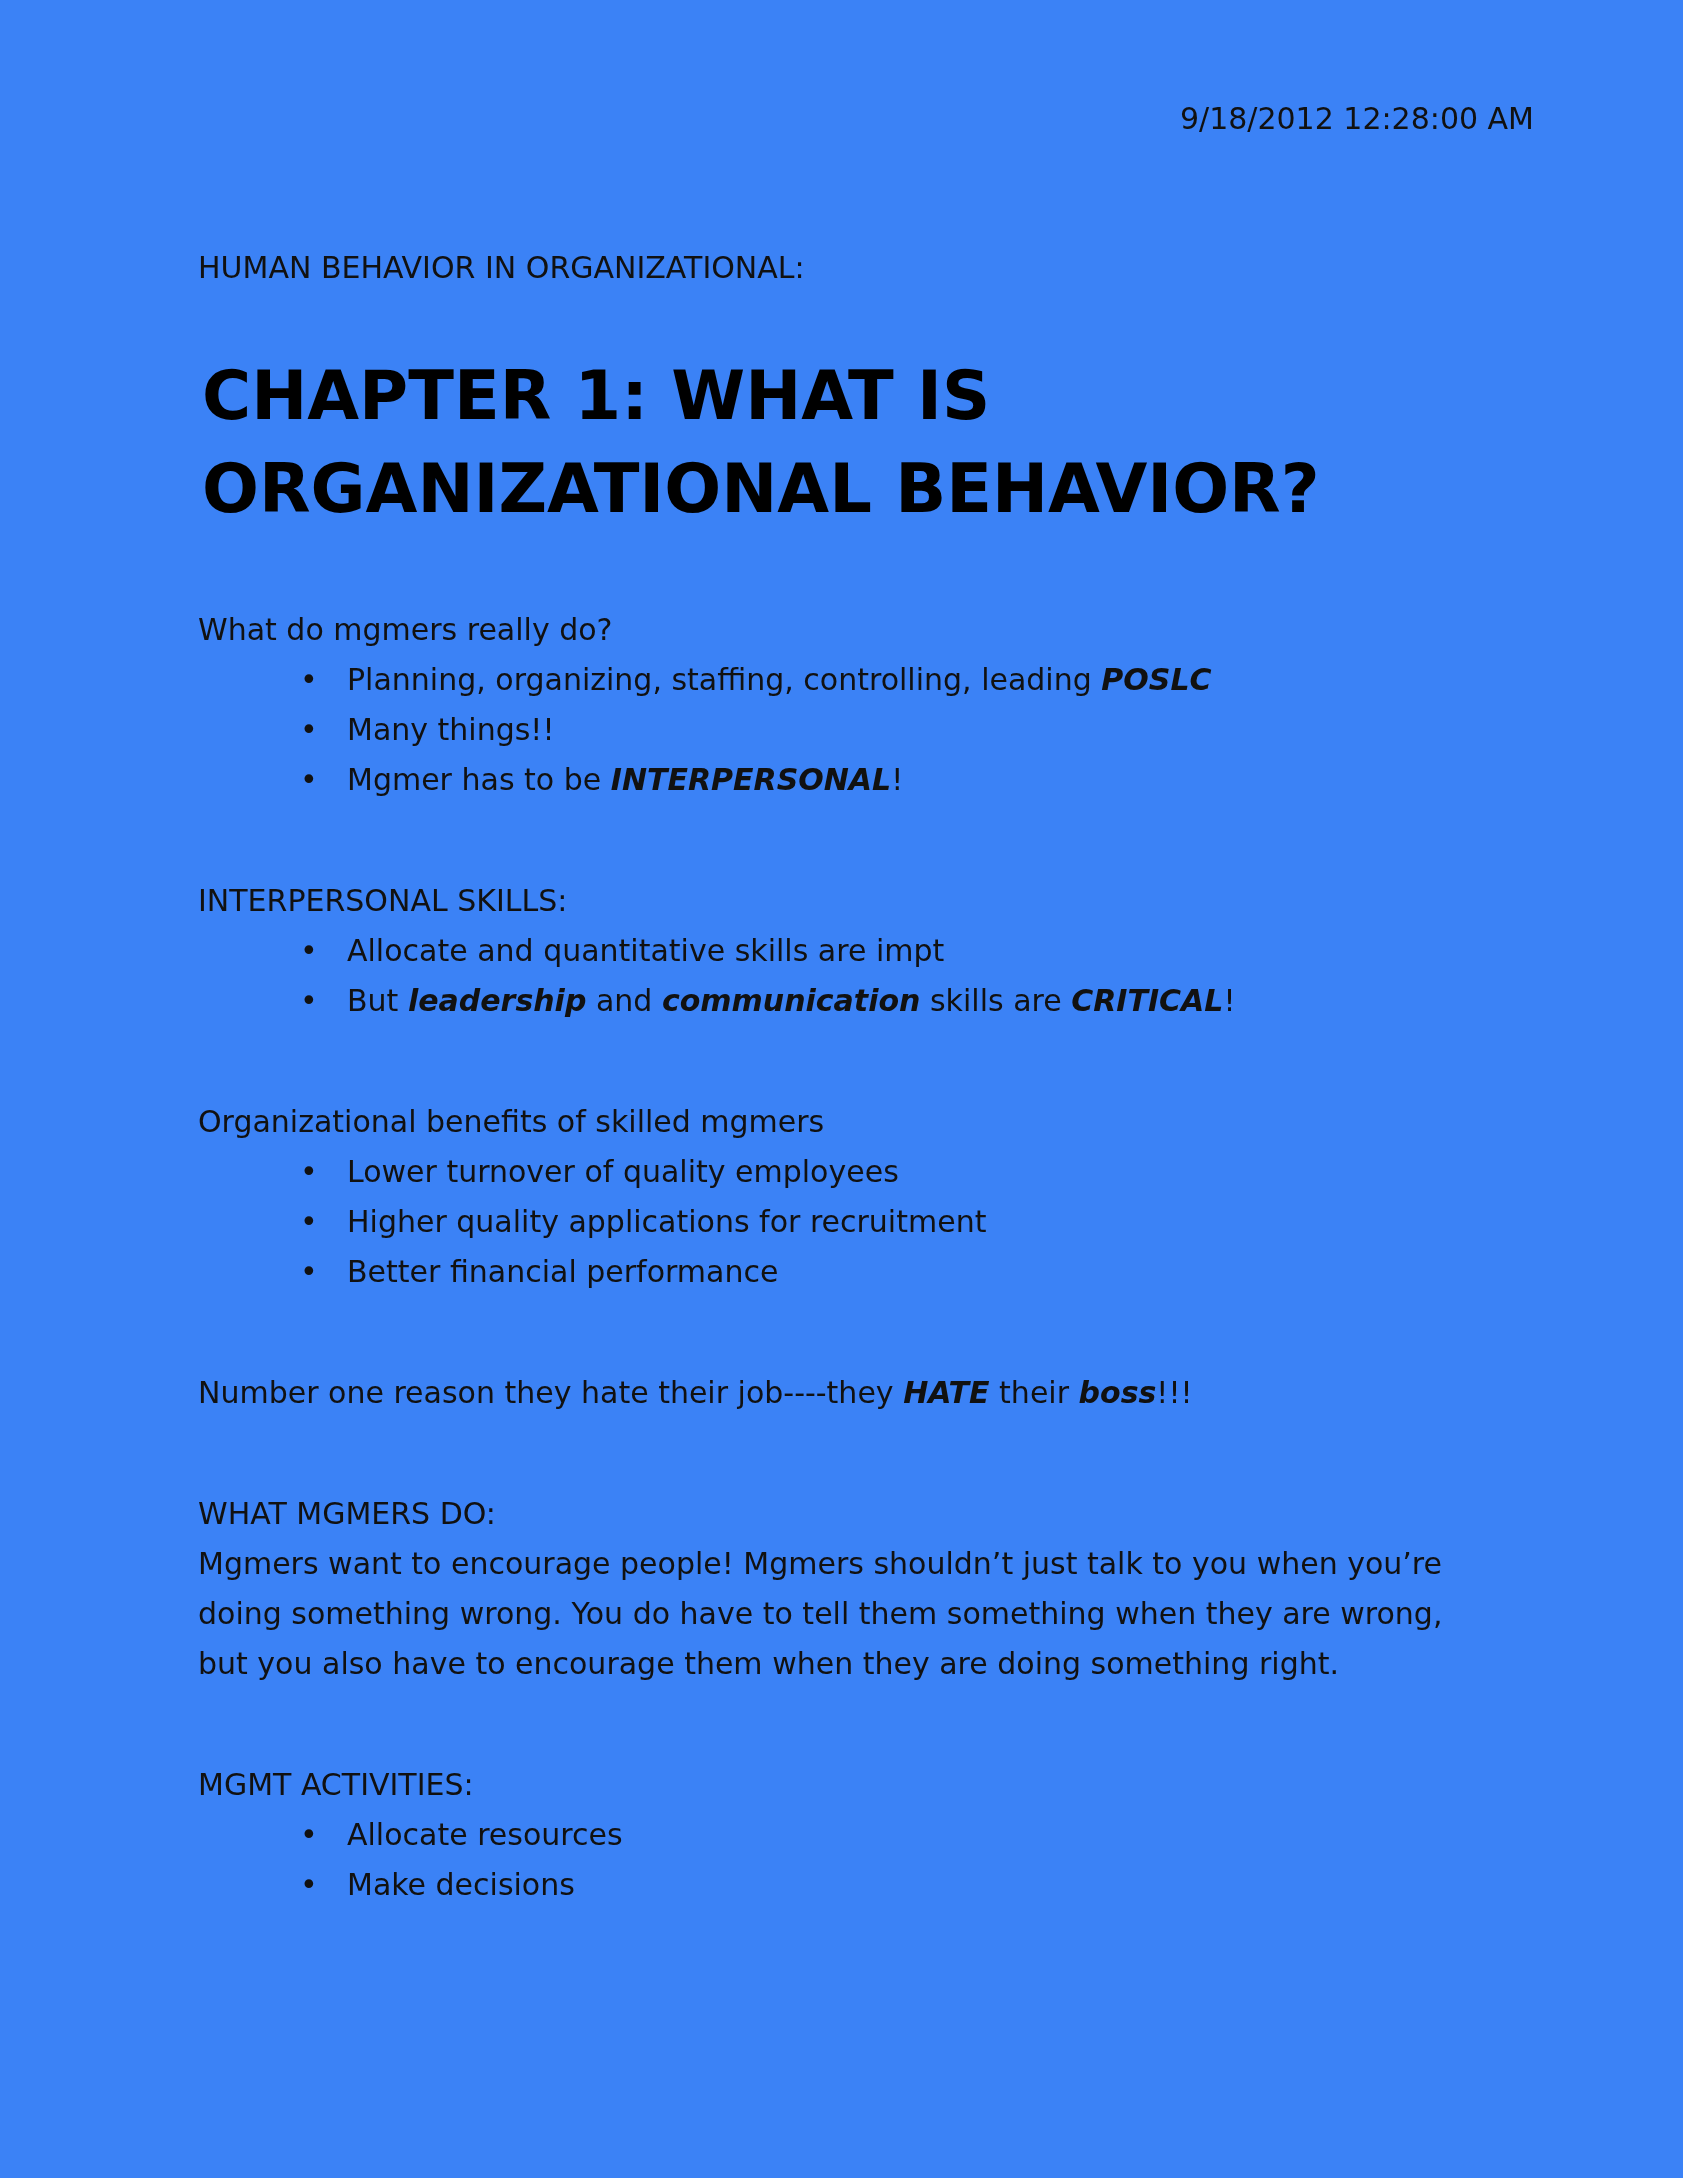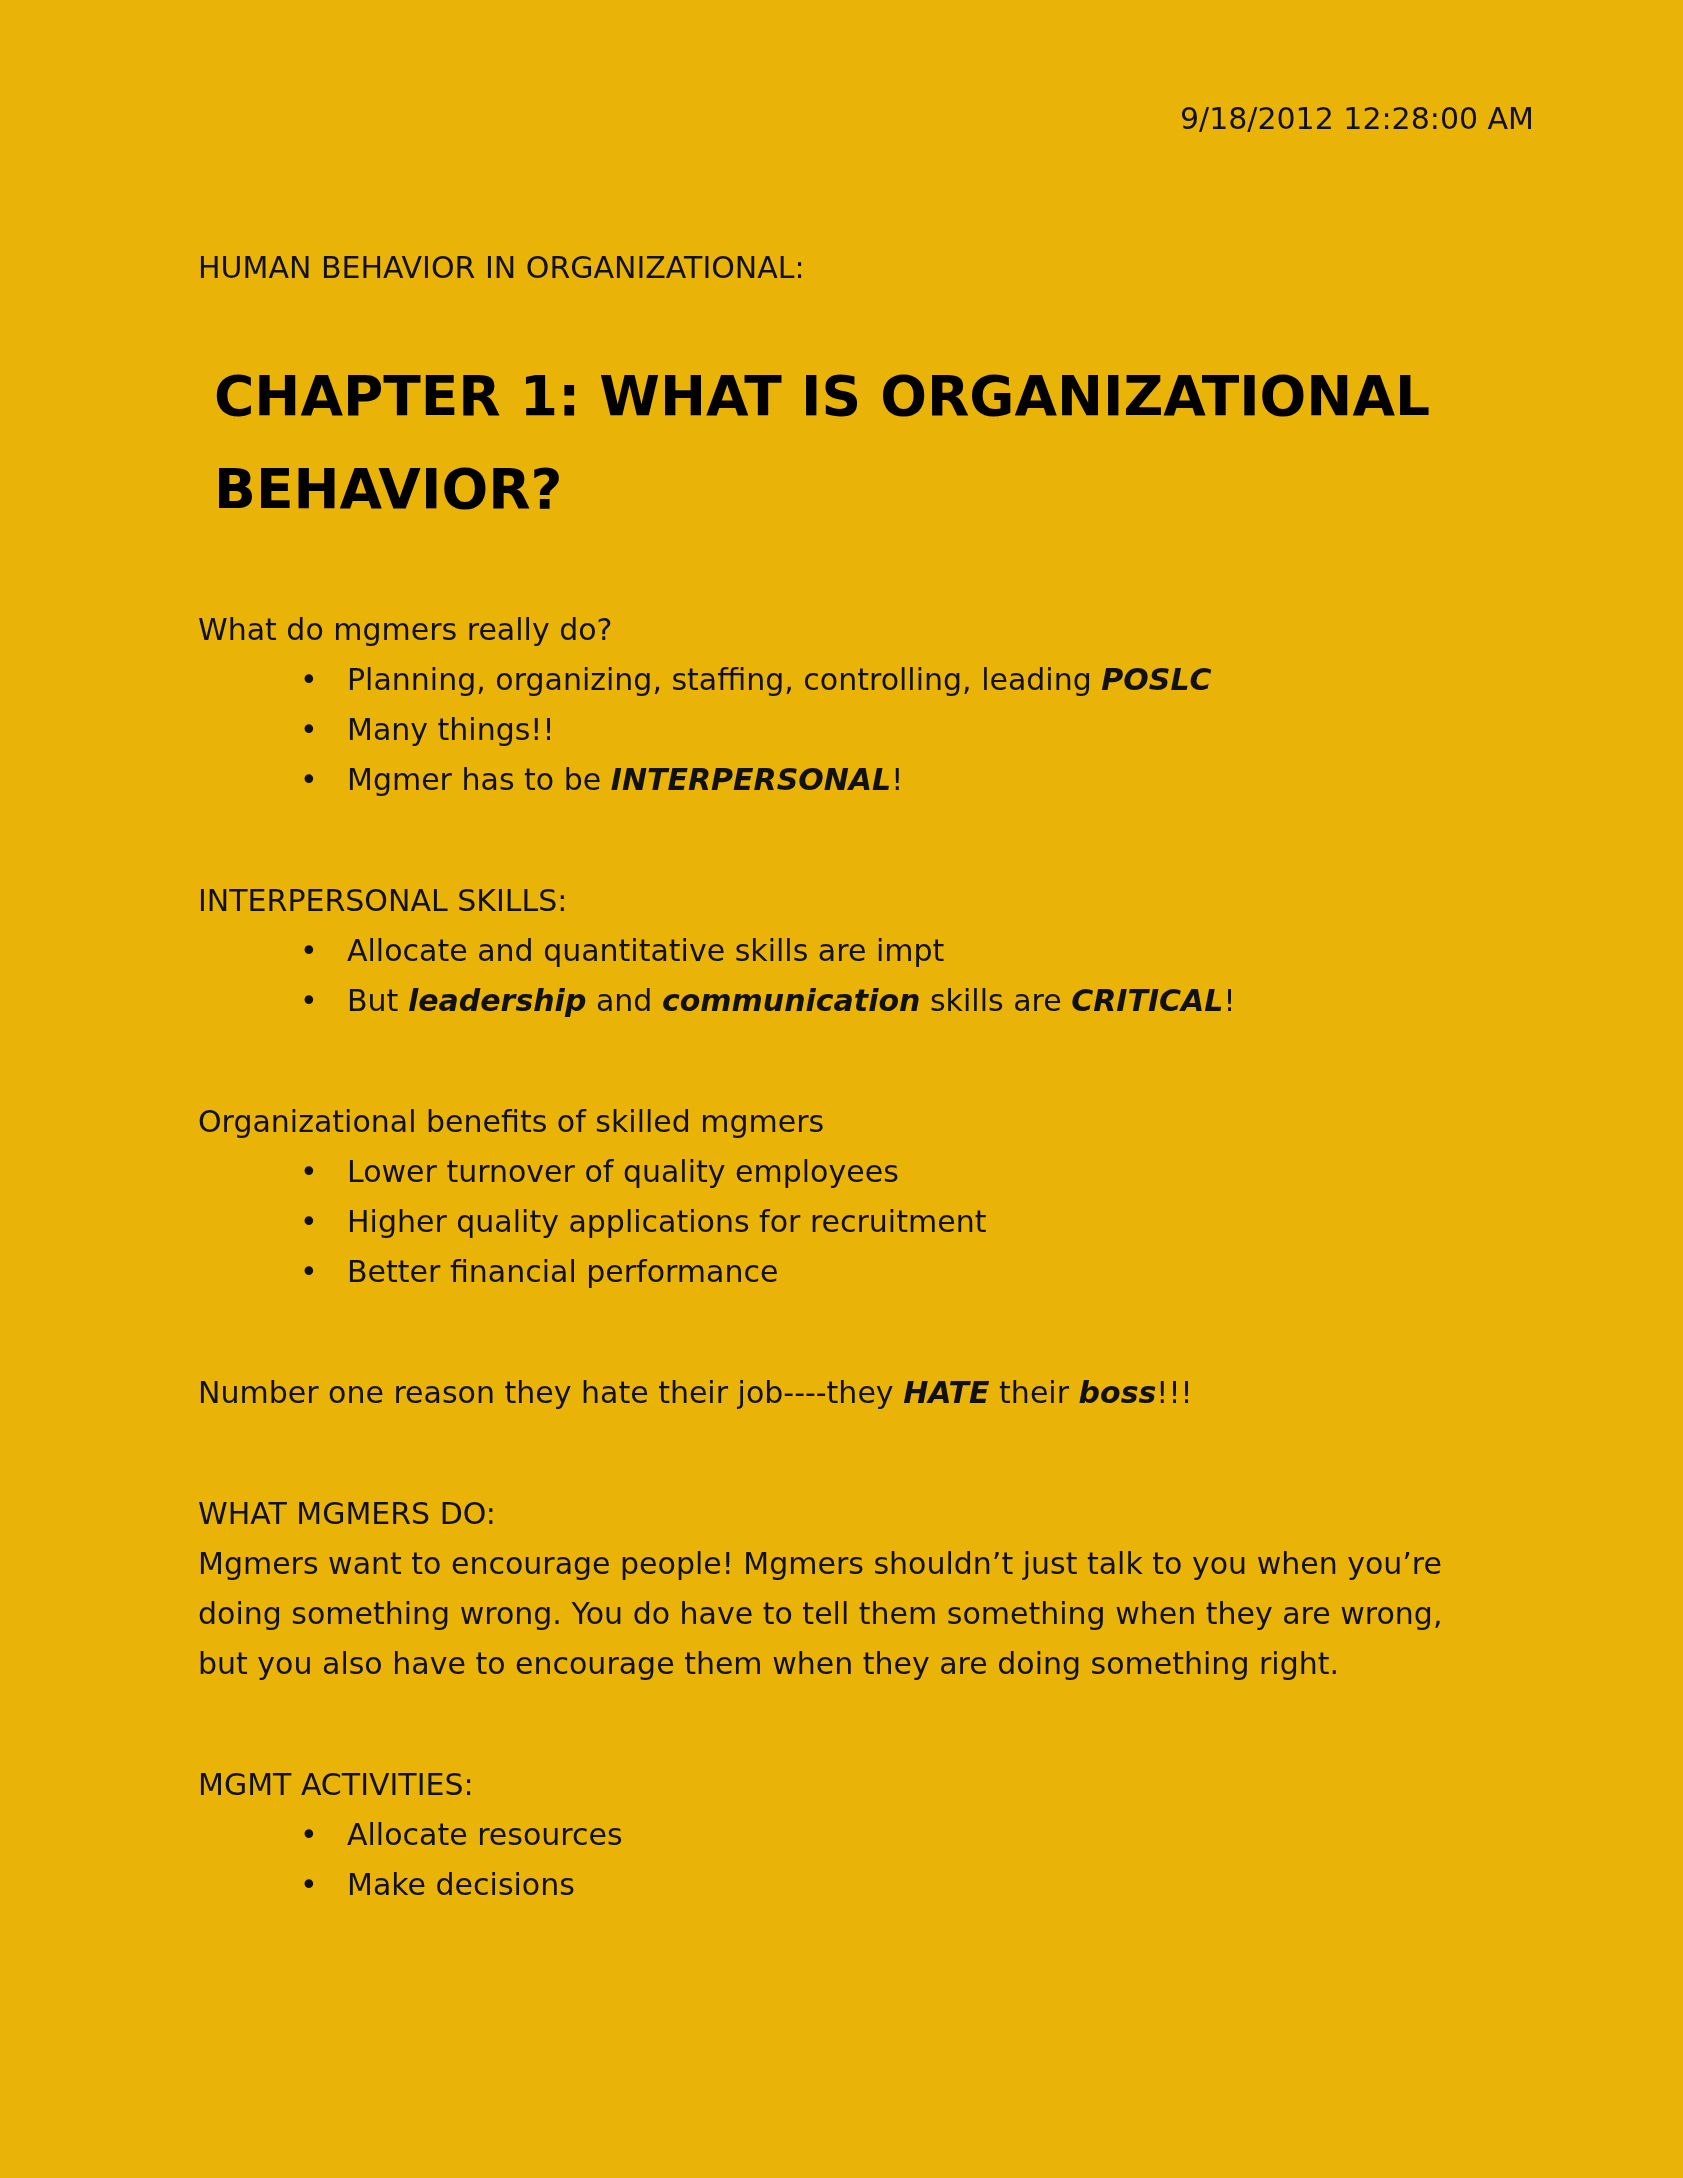--- a/index.html
+++ b/index.html
@@ -5,40 +5,40 @@
   html, body {
     margin: 0;
     padding: 0;
     background: #ffffff;
   }
   .page {
     position: relative;
     width: 1683px;
     height: 2178px;
     box-sizing: border-box;
-    background: #eab308;
+    background: #3b82f6;
     padding: 94px 149px 0 198px;
     font-family: "DejaVu Sans", "Liberation Sans", sans-serif;
     color: #111111;
     font-size: 30px;
     line-height: 50px;
   }
   .timestamp {
     text-align: right;
     margin-bottom: 99px;
   }
   .kicker {
     margin: 0 0 0 0;
   }
   .doc-title {
-    font-size: 55px;
+    font-size: 67px;
     line-height: 93px;
     font-weight: 700;
     color: #000000;
-    margin: 57px 0 69px 16px;
+    margin: 57px 0 69px 4px;
     max-width: 1337px;
   }
   .block {
     margin-top: 71px;
   }
   .block.first {
     margin-top: 0;
   }
   .heading {
     font-weight: 400;

